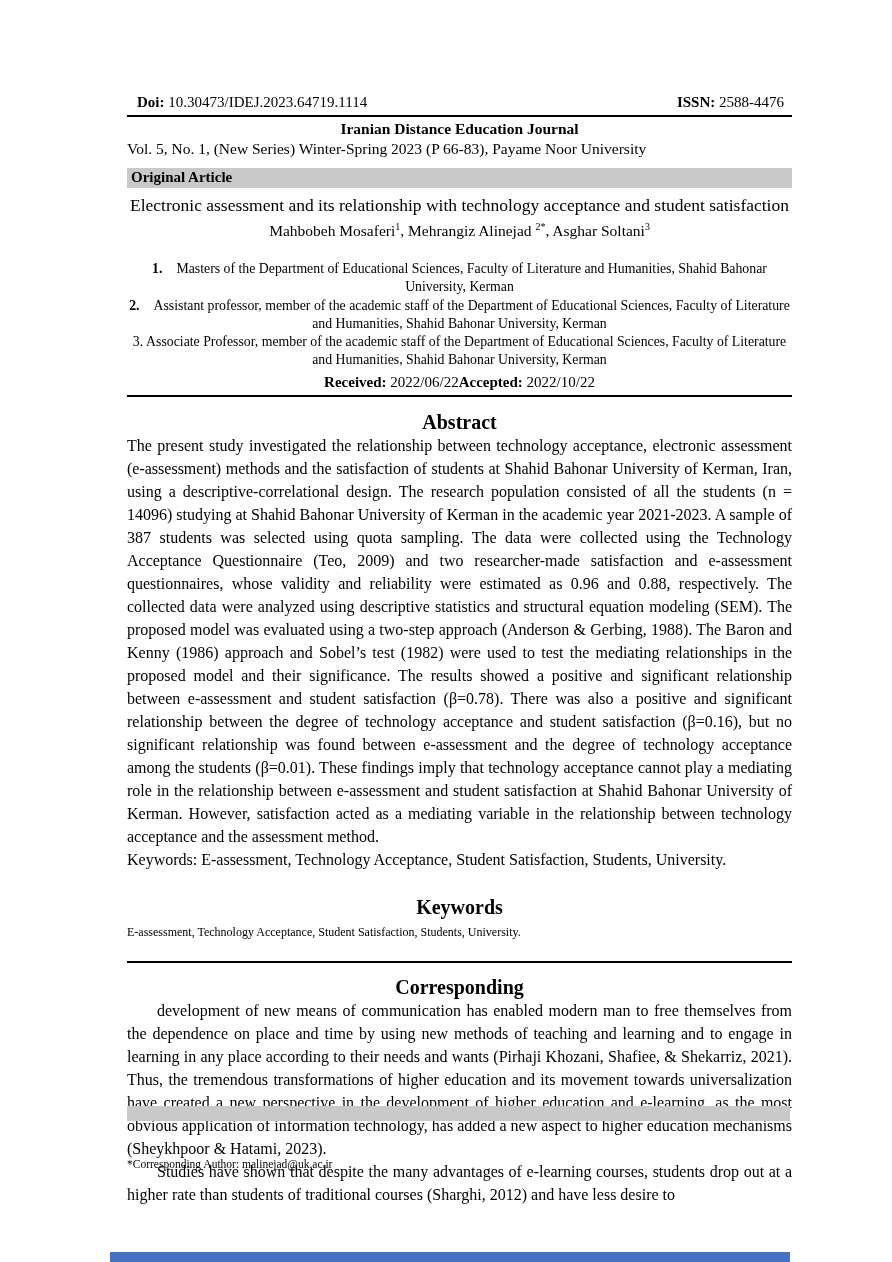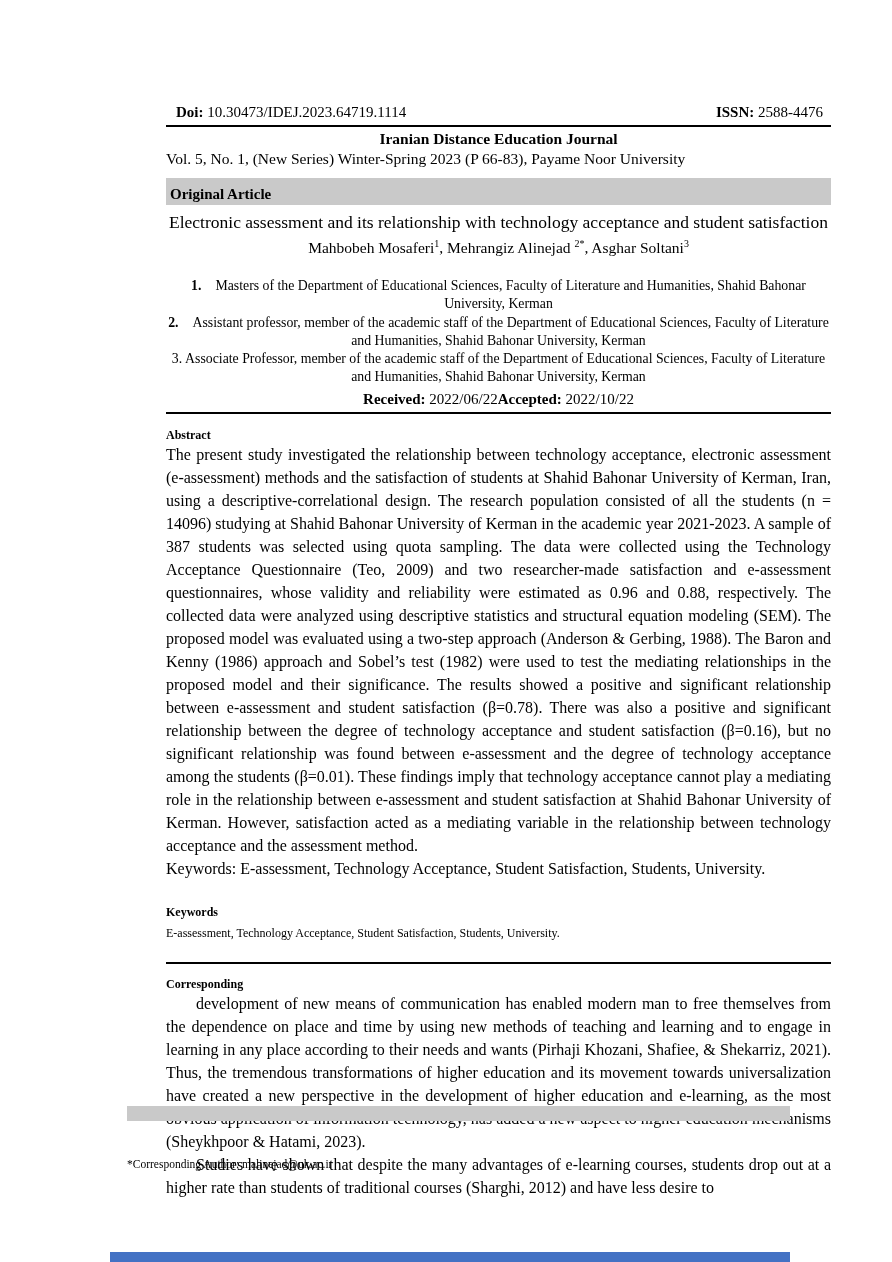--- a/index.html
+++ b/index.html
@@ -6,55 +6,54 @@
   body {
     width: 892px; height: 1262px;
     position: relative;
     font-family: "Liberation Serif", "DejaVu Serif", serif;
     color: #000;
     overflow: hidden;
   }
   :root { --bar-gray: #c9c9c9; --footer-blue: #4472c4; }
   .content {
     position: absolute;
-    left: 127px; top: 103px;
+    left: 127px; top: 93px;
     width: 665px;
-    margin-left: 39px;
   }
   .hdr-row {
     display: flex; justify-content: space-between;
     font-size: 15px; line-height: 18px;
     padding: 0 8px 0 10px;
   }
   .b { font-weight: bold; }
   .rule { border: none; border-top: 2px solid #000; margin: 4px 0 2px 0; }
   .journal-name { text-align: center; font-weight: bold; font-size: 15.5px; line-height: 19px; margin-top: 2px; }
   .issue-line { font-size: 15.5px; line-height: 19px; margin-top: 1px; }
   .type-bar {
     margin-top: 10px;
     background: var(--bar-gray);
     font-weight: bold; font-size: 15px;
-    padding: 8px 4px 2px 4px;
+    padding: 1px 4px 2px 4px;
   }
   .paper-title {
     text-align: center; font-weight: normal;
     font-size: 17.5px; line-height: 21px;
     margin-top: 7px;
   }
   .authors { text-align: center; font-size: 15.5px; margin-top: 5px; }
   .authors sup { font-size: 10px; }
   .affils { margin-top: 20px; font-size: 13.8px; line-height: 1.32; }
   .aff { text-align: center; }
   .aff .gap-wide { display: inline-block; width: 14px; }
   .aff .gap-narrow { display: inline-block; width: 3px; }
   .dates-row {
     display: flex; justify-content: center;
     font-size: 15px; margin-top: 5px; padding: 0 2px;
   }
-  .section-head { font-weight: bold; font-size: 12px; margin: 0; }
+  .section-head { font-weight: bold; font-size: 20px; margin: 0; text-align: center; }
   .abstract-head { margin-top: 14px; }
   .para {
     font-size: 16px; line-height: 23px;
     text-align: justify; margin: 0;
   }
   .kw-line { font-size: 16px; line-height: 23px; margin: 0; }
   .kw-head { margin-top: 25px; }
   .kw-text { font-size: 12px; line-height: 23px; margin-top: 2px; }
   .rule-2 { margin-top: 17px; }
   .intro-head { margin-top: 13px; }

